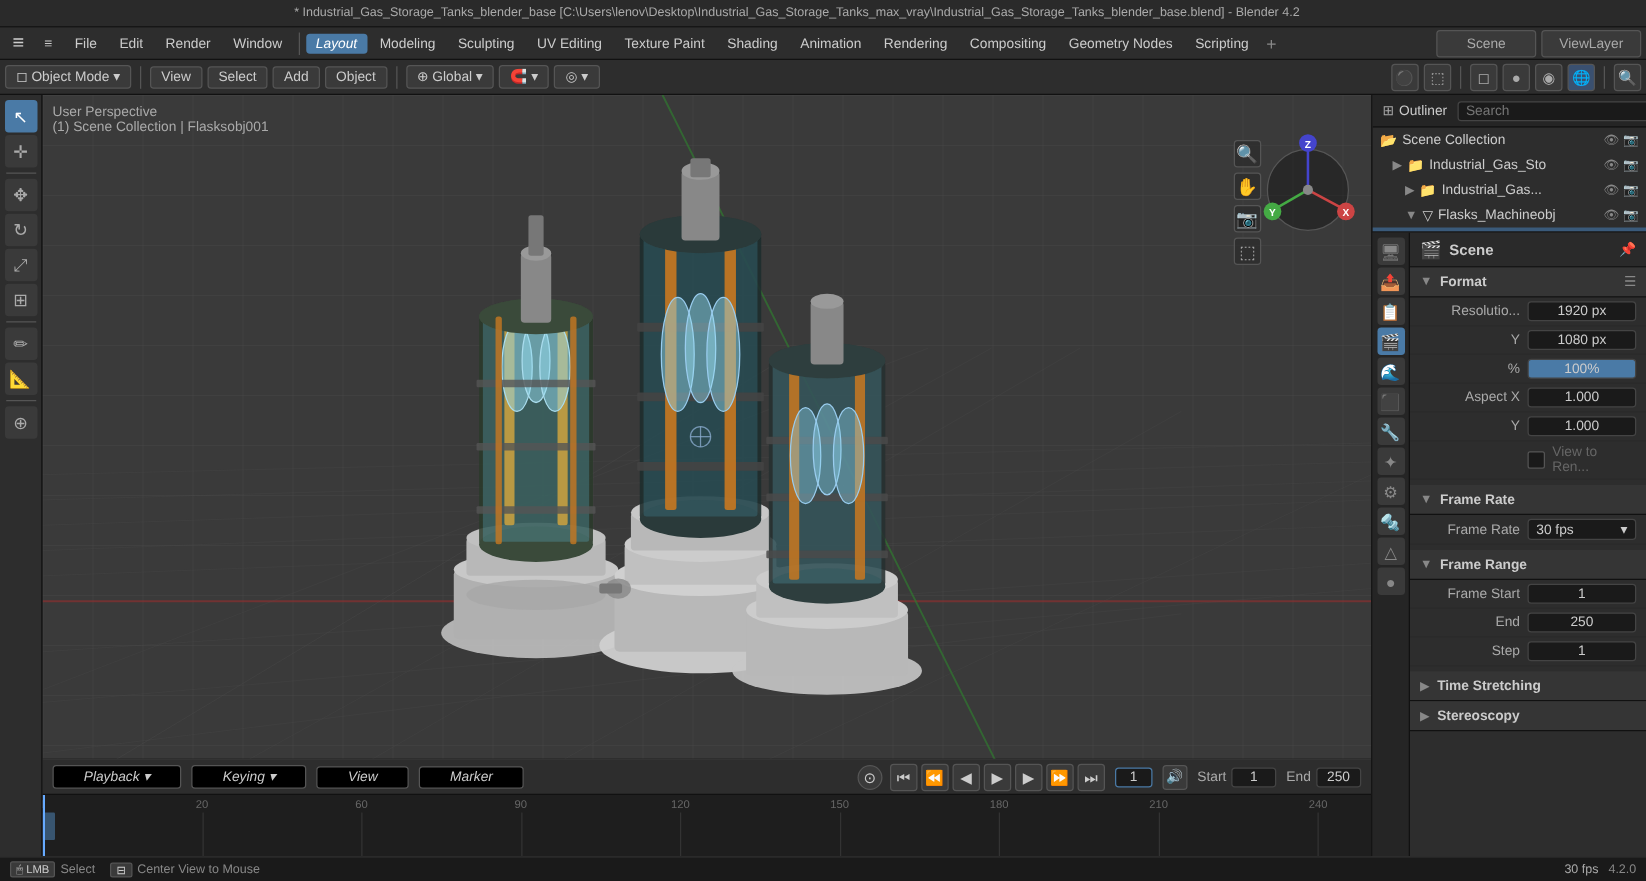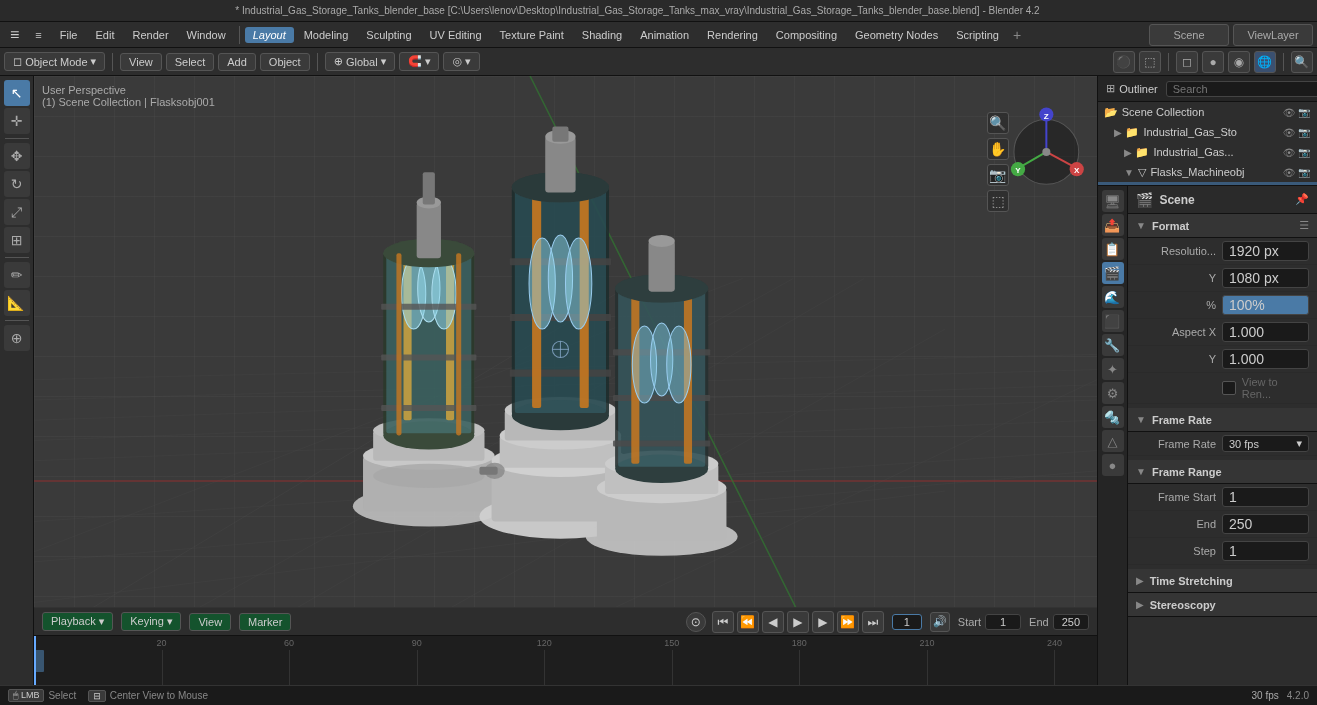--- a/index.html
+++ b/index.html
@@ -203,23 +203,23 @@
       gap: 6px;
       border-bottom: 1px solid #2a2a2a;
     }
     .prop-label { color: #aaa; font-size: 11px; flex: 0 0 80px; text-align: right; }
     .prop-value {
       flex: 1;
       background: #1a1a1a;
       border: 1px solid #444;
       border-radius: 3px;
       color: #ccc;
-      font-size: 14px;
+      font-size: 11px;
       padding: 1px 6px;
-      text-align: left;
+      text-align: center;
     }
     .prop-value.highlight { background: #4a7aa6; }
     .prop-checkbox {
       width: 14px; height: 14px;
       border: 1px solid #555;
       background: #1a1a1a;
       border-radius: 2px;
     }
     .prop-select {
       flex: 1;
@@ -329,27 +329,28 @@
     #timeline-controls {
       height: 28px;
       background: #2d2d2d;
       display: flex;
       align-items: center;
       padding: 0 8px;
       gap: 8px;
       border-bottom: 1px solid #111;
     }
     .tl-btn {
-      padding: 2px 8px;
-      background: #14532d;
+      padding: 2px 24px;
+      background: #000000;
       border: 1px solid #555;
       border-radius: 3px;
       color: #ccc;
       font-size: 11px;
       cursor: pointer;
+      font-style: italic;
     }
 
     #timeline-ruler {
       flex: 1;
       position: relative;
       background: #1e1e1e;
       height: 36px;
       overflow: hidden;
     }
 

